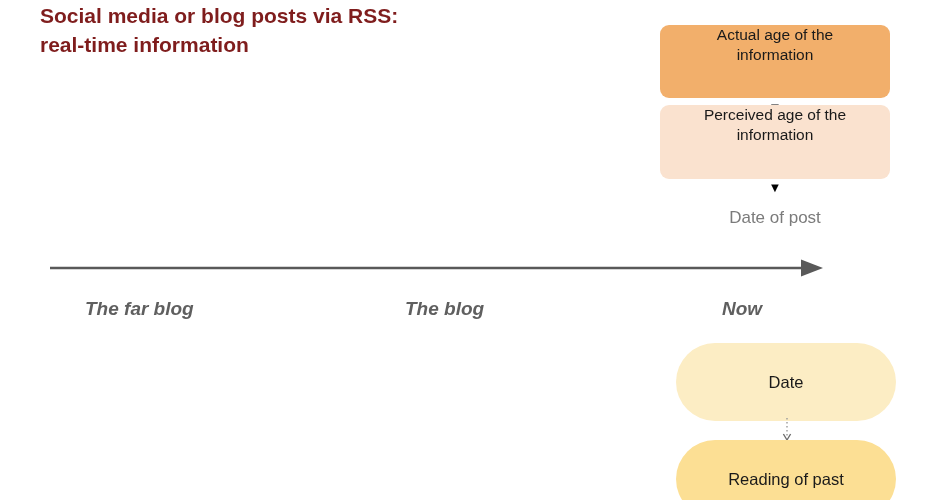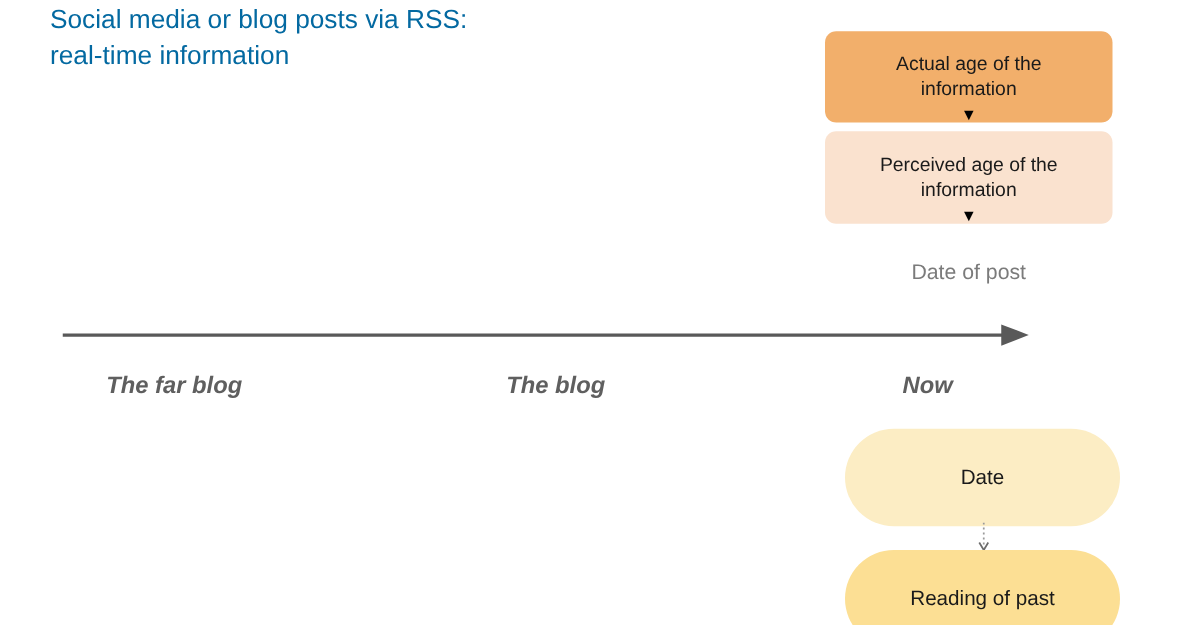--- a/index.html
+++ b/index.html
@@ -16,41 +16,42 @@
     -webkit-font-smoothing: antialiased;
   }
 
   
   #slide-title {
     position: absolute;
     left: 40px;
     top: 2px;
     width: 600px;
     font-size: 21px;
-    font-weight: normal;
+    font-weight: bold;
     line-height: 1.38;
-    color: #0369a1;
+    color: #7f1d1d;
     white-space: pre-line;
   }
 
   
   .age-box {
     position: absolute;
     left: 660px;
     width: 230px;
     box-sizing: border-box;
     border-radius: 9px;
     display: flex;
     flex-direction: column;
     align-items: center;
-    justify-content: flex-end;
+    justify-content: flex-start;
     color: #1a1a1a;
     font-size: 15.5px;
     line-height: 1.28;
     text-align: center;
+    gap: 33px;
   }
   #actual-age-box {
     top: 25px;
     height: 73px;
     background: #f2af6b;
   }
   #perceived-age-box {
     top: 105px;
     height: 74px;
     background: #fae2cf;

